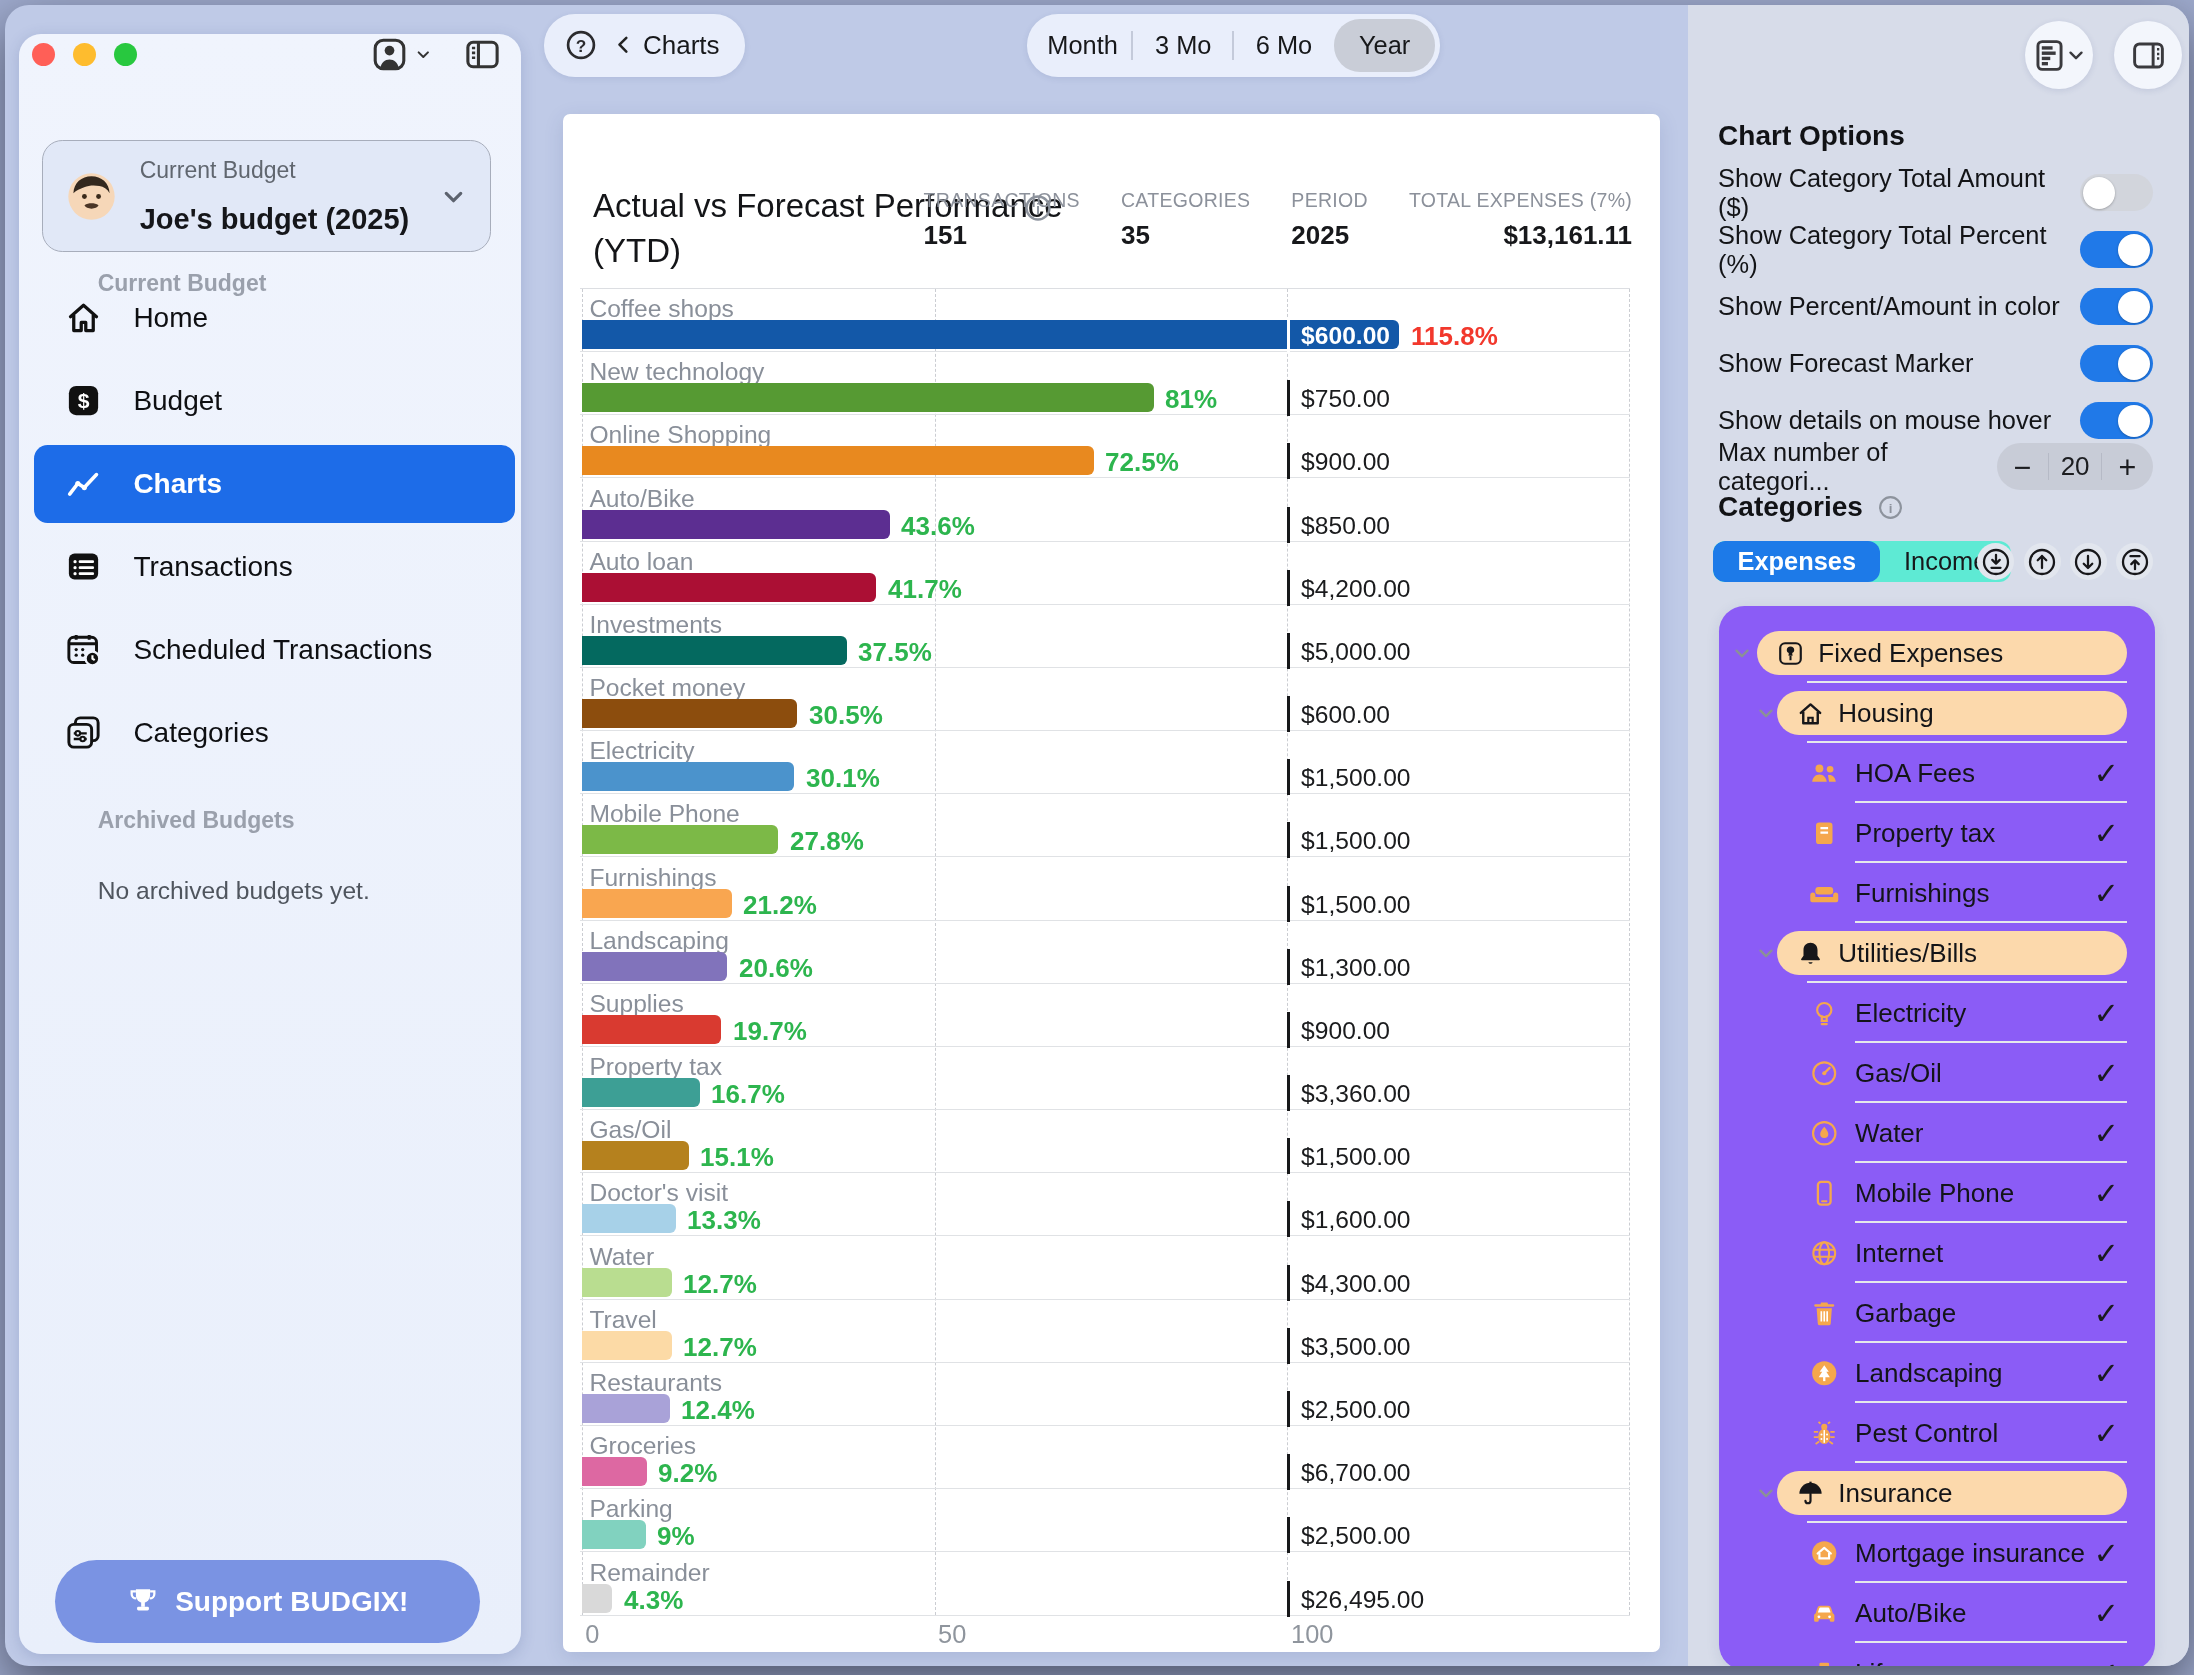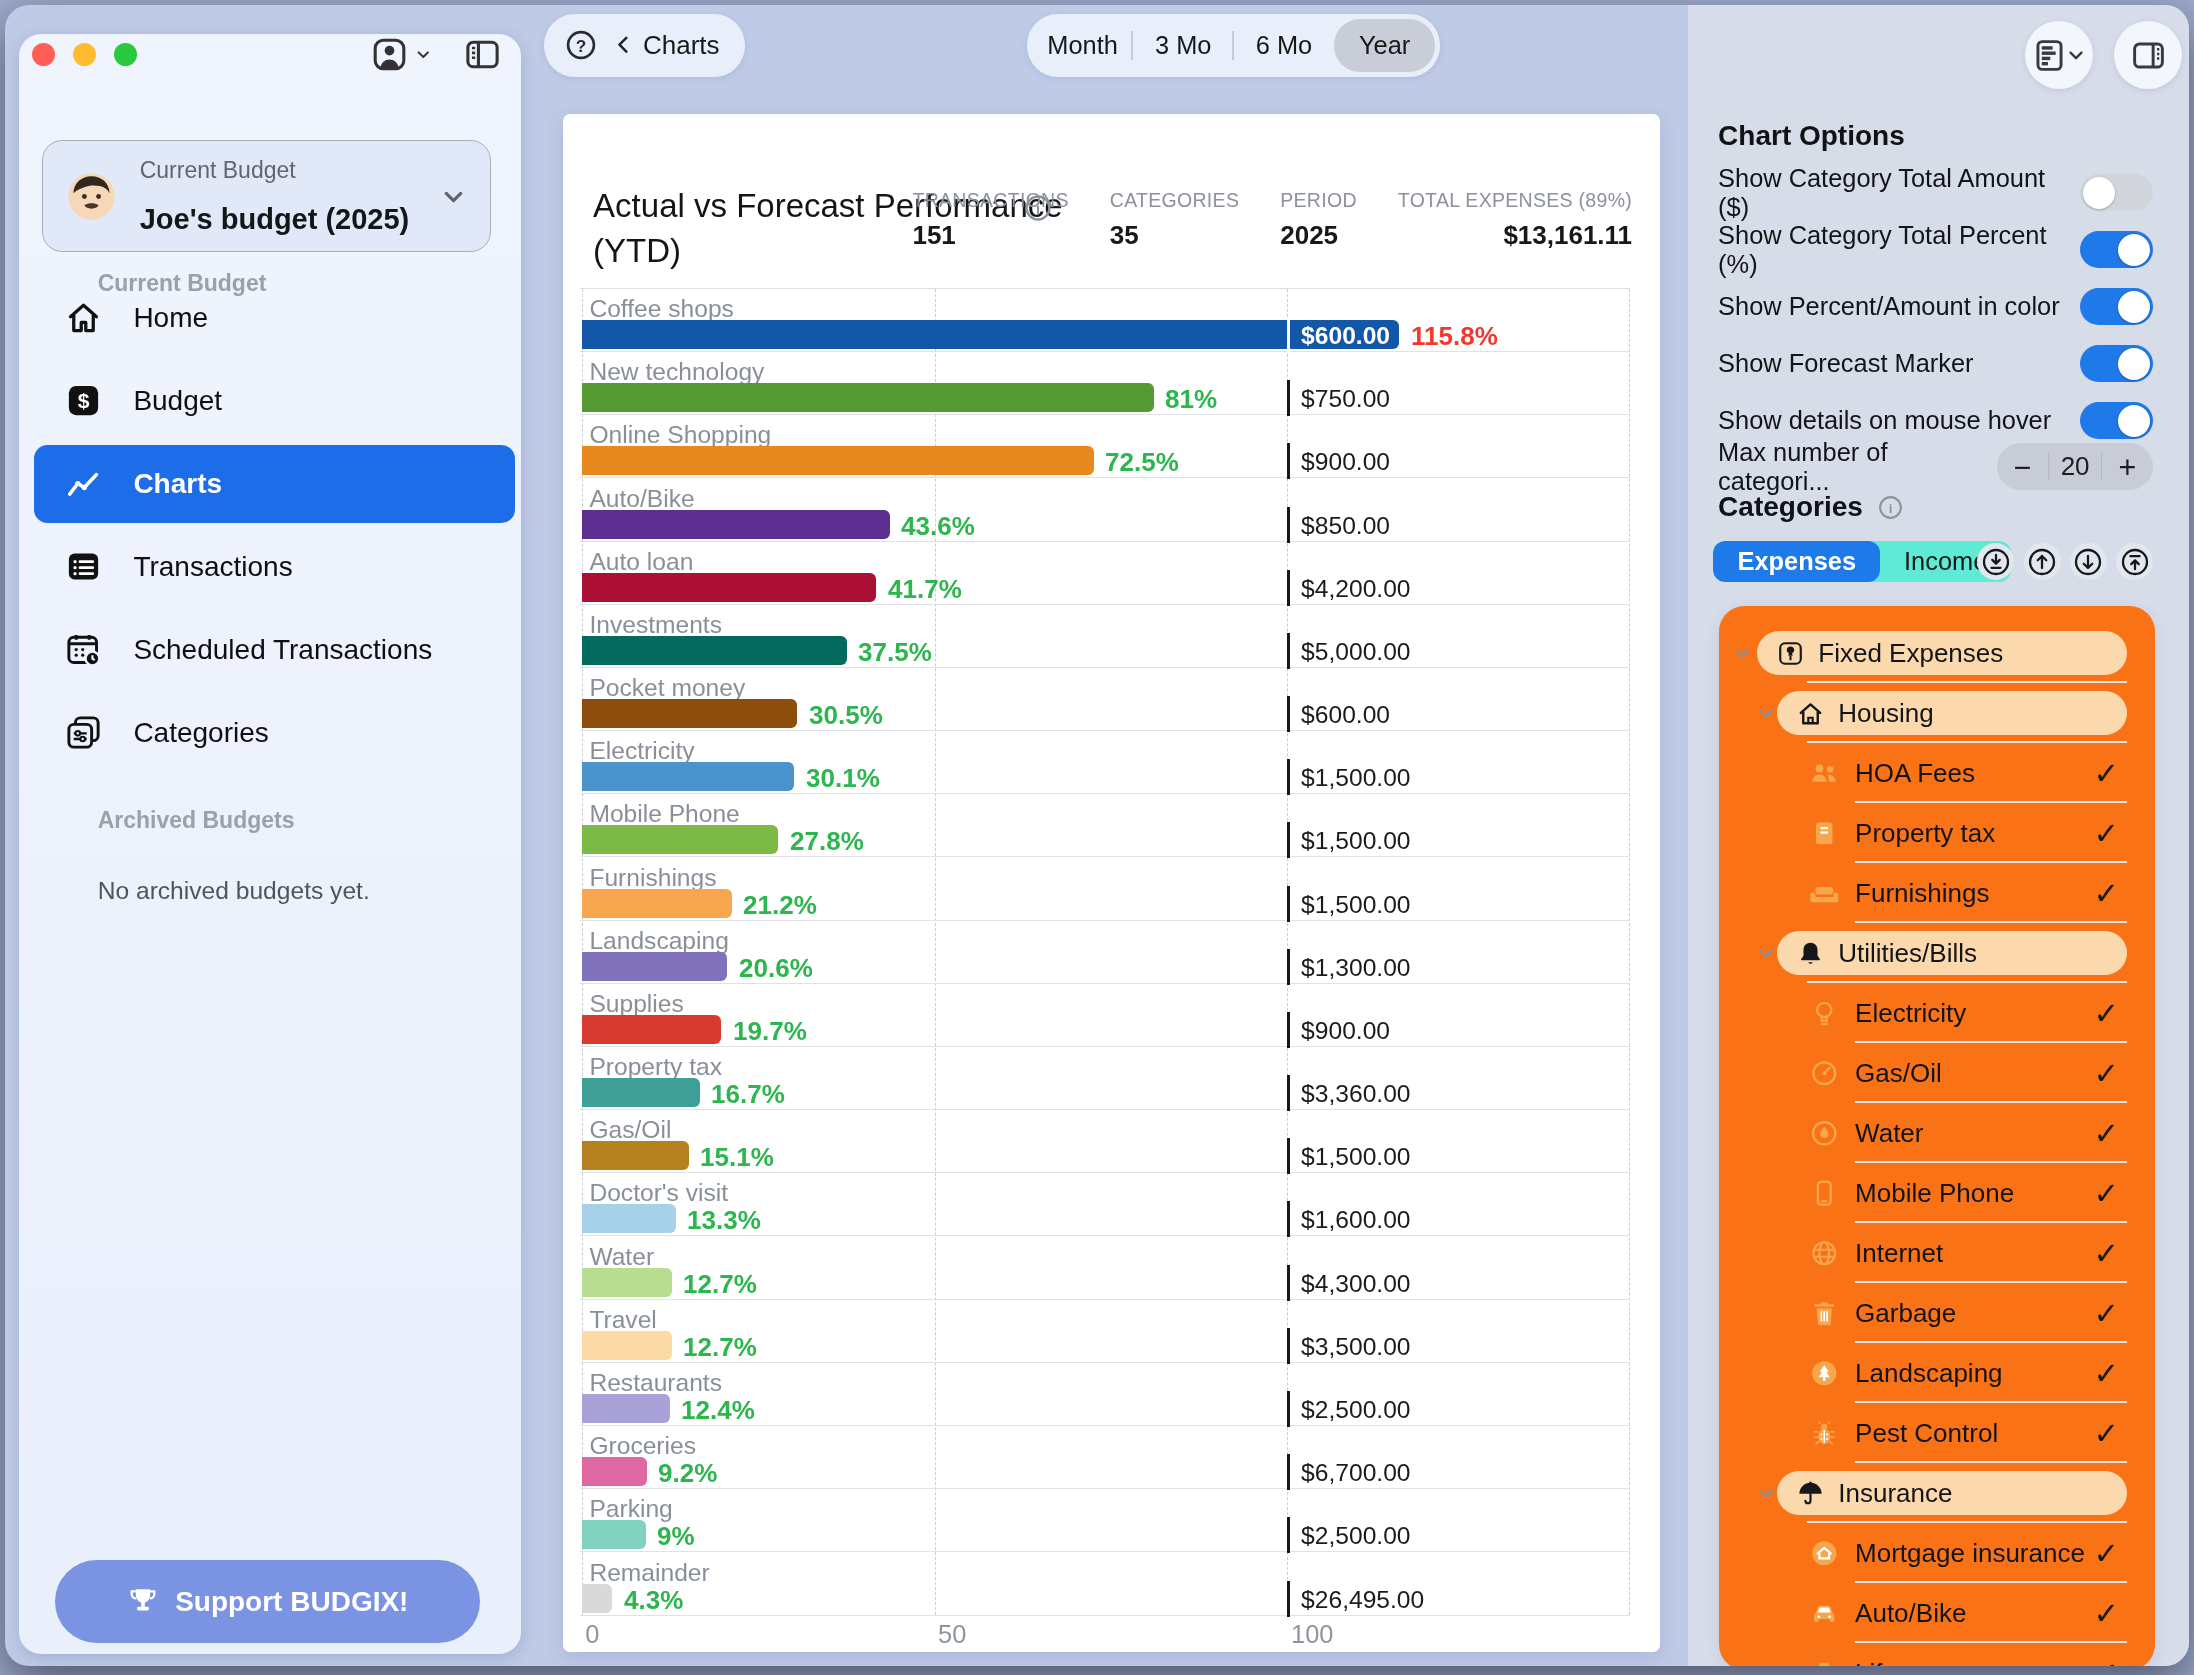--- a/index.html
+++ b/index.html
@@ -82,21 +82,21 @@
   .step-val{flex:1;text-align:center;font-size:26px;font-weight:500;color:#1c1d20;border-left:1.7px solid #b6bac6;border-right:1.7px solid #b6bac6;line-height:27px;}
   .rp-cat-header{position:absolute;left:30px;top:486px;display:flex;align-items:center;gap:13.6px;}
   .rp-cat-title{font-size:28px;font-weight:700;color:#111215;}
   .rp-cat-header .ic{width:29px;height:29px;}
   .tabs{position:absolute;left:25.4px;top:536px;height:41px;border-radius:12px;background:#5eead4;display:flex;overflow:hidden;}
   .tab{padding:0 24px;display:flex;align-items:center;font-size:25.4px;color:#17181b;}
   .tab.sel{background:#1d7ae8;color:#fff;font-weight:600;border-radius:12px;}
   .sort-btns{position:absolute;right:36px;top:538px;display:flex;gap:9.3px;}
   .sort-btn{width:37px;height:37px;border-radius:50%;background:#e2e6ee;display:flex;align-items:center;justify-content:center;}
   .sort-btn .ic{width:32px;height:32px;}
-  .tree-card{position:absolute;left:31px;top:601px;width:436px;height:1064px;background:#f97316;border-radius:25.4px;overflow:hidden;padding-top:17px;box-shadow:0 3.4px 13.6px rgba(40,60,120,.10);}
+  .tree-card{position:absolute;left:31px;top:601px;width:436px;height:1064px;background:#8b5cf6;border-radius:25.4px;overflow:hidden;padding-top:17px;box-shadow:0 3.4px 13.6px rgba(40,60,120,.10);}
   .tree-row{position:relative;height:60px;display:flex;align-items:center;}
   .tree-row .sep{position:absolute;bottom:0;right:28px;height:1.7px;background:#e6e8eb;}
   .chev{color:#8b9097;display:inline-block;}
   .tree-chev{position:absolute;width:22px;height:22px;}
   .pill{height:44px;border-radius:22px;background:#fcd9ac;display:flex;align-items:center;gap:13.6px;padding:0 18.6px;flex:1;margin-right:28px;}
   .pill .ic{width:29px;height:29px;}
   .pill-label{font-size:26px;color:#131418;}
   .leaf-icon{position:absolute;left:90px;width:30.5px;height:30.5px;}
   .leaf-label{margin-left:136px;font-size:26px;color:#131418;}
   .check{position:absolute;right:36px;font-size:30.5px;color:#1a1b1e;}
@@ -279,21 +279,21 @@
         </div>
         <div class="stat">
           <div class="stat-label">CATEGORIES</div>
           <div class="stat-value">35</div>
         </div>
         <div class="stat">
           <div class="stat-label">PERIOD</div>
           <div class="stat-value">2025</div>
         </div>
         <div class="stat right">
-          <div class="stat-label">TOTAL EXPENSES (89%)</div>
+          <div class="stat-label">TOTAL EXPENSES (7%)</div>
           <div class="stat-value">$13,161.11</div>
         </div>
       </div>
     <div class="plot">
       <div class="gridlines">
           <div class="gline" style="left: 1.7px;"></div>
           <div class="gline" style="left: 355px;"></div>
           <div class="gline" style="left: 707px;"></div>
           <div class="gline" style="left: 1049px;"></div>
         </div>

